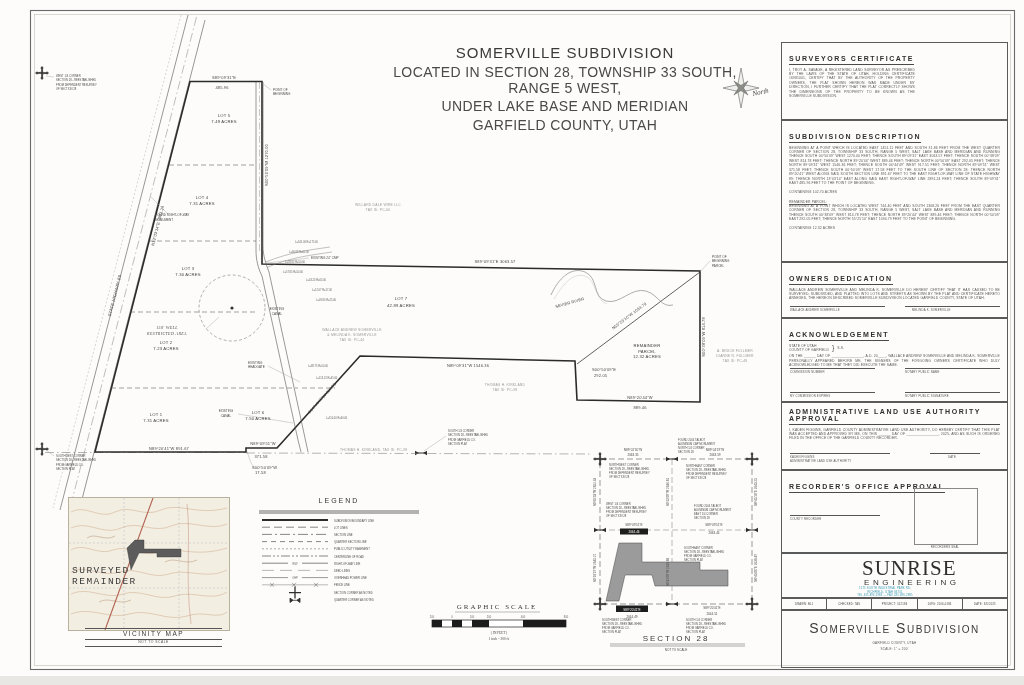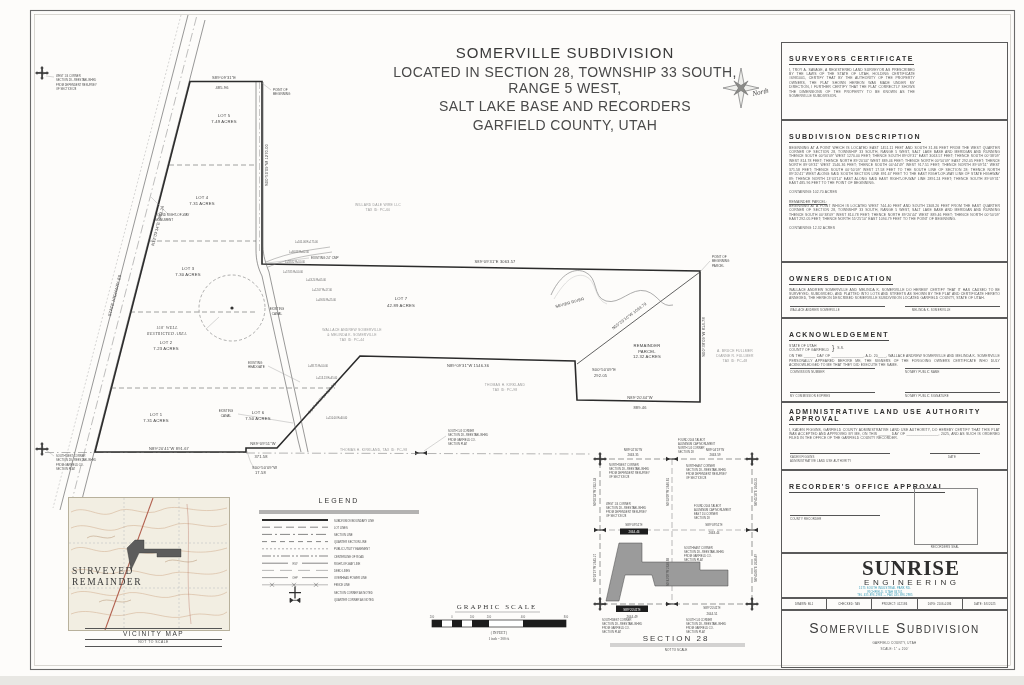--- a/index.html
+++ b/index.html
@@ -16,33 +16,33 @@
   
   .panel{position:absolute;left:781px;width:227px;border:0.8px solid #5a5a5a;background:#fdfcfa;box-sizing:border-box;padding:4px 7px;}
   .panel h3{margin:0 0 3px 0;font-size:7px;font-weight:bold;letter-spacing:1.6px;color:#2f2f2f;
             border-bottom:0.8px solid #4a4a4a;display:inline-block;padding-bottom:1.5px;}
   .panel .body{font-size:3.4px;line-height:1.32;letter-spacing:.12px;color:#585858;text-align:justify;}
   .sigline{position:absolute;border-top:0.6px solid #555;}
   .sublabel{position:absolute;font-size:2.8px;color:#555;letter-spacing:.2px;}
   .contain{font-size:3.4px;color:#585858;margin-top:4px;letter-spacing:.15px;}
   .remtitle{font-size:3.4px;color:#585858;margin-top:6px;text-decoration:underline;letter-spacing:.15px;}
   
-  #firm-name-top{position:absolute;left:862px;top:556px;font-family:"Liberation Serif",serif;font-size:21px;color:#2e2e2e;letter-spacing:1px;font-weight:bold;}
+  #firm-name-top{position:absolute;left:862px;top:556px;font-family:"Liberation Serif",serif;font-size:21px;color:#2e2e2e;letter-spacing:1px;}
   #firm-name-bot{position:absolute;left:864px;top:578px;font-size:8px;letter-spacing:3.6px;color:#333;}
   .addr{position:absolute;left:810px;width:150px;text-align:center;font-size:2.7px;color:#2f97b4;letter-spacing:.2px;}
   #titlerow{position:absolute;left:781px;top:598px;width:227px;height:12px;display:flex;box-sizing:border-box;border:0.8px solid #5a5a5a;}
   #titlerow div{flex:1;border-right:0.6px solid #5a5a5a;font-size:2.7px;color:#444;display:flex;align-items:center;justify-content:center;letter-spacing:.2px;}
   #titlerow div:last-child{border-right:none;}
   #sheet-block{position:absolute;left:781px;top:610px;width:227px;height:58px;border:0.8px solid #5a5a5a;box-sizing:border-box;text-align:center;}
   #sheet-title{font-variant:small-caps;font-size:14px;letter-spacing:1.5px;color:#3a3a3a;margin-top:9px;}
   #sheet-sub{font-size:3px;color:#555;margin-top:5px;letter-spacing:.3px;}
   #sheet-scale{font-size:3px;color:#555;margin-top:1.5px;letter-spacing:.3px;}
   
   #vicinity{position:absolute;left:68px;top:497px;width:160px;height:132px;background:#f2eee2;border:0.5px solid #b8b19c;}
-  #vic-label{position:absolute;left:72px;top:566px;font-family:Liberation Serif, serif;font-size:9.5px;letter-spacing:1.5px;color:#3a3a3a;line-height:1.15;}
+  #vic-label{position:absolute;left:72px;top:566px;font-family:Liberation Mono, monospace;font-size:9.5px;letter-spacing:1.5px;color:#3a3a3a;line-height:1.15;}
   .vic-cap-line{position:absolute;left:85px;width:137px;border-top:0.7px solid #555;}
   #vic-caption{position:absolute;left:85px;top:630px;width:137px;text-align:center;font-size:6.5px;letter-spacing:1.5px;color:#3a3a3a;}
   #vic-nts{position:absolute;left:85px;top:640px;width:137px;text-align:center;font-size:3.4px;letter-spacing:.5px;color:#555;}
   
   #legend{position:absolute;left:258px;top:497px;width:162px;}
   #legend h4{margin:0;text-align:center;font-size:7px;font-weight:normal;letter-spacing:2px;color:#333;}
   
   .t45{font:4.2px "Liberation Sans",sans-serif;fill:#3f3f3f;letter-spacing:.2px;}
   .t4{font:4px "Liberation Sans",sans-serif;fill:#474747;letter-spacing:.15px;}
   .t3{font:3.1px "Liberation Sans",sans-serif;fill:#4d4d4d;}
@@ -359,21 +359,21 @@
         <path d="M847,560 C841,566 842,580 847,586" transform="rotate(60 847 573)"></path>
         <path d="M847,560 C841,566 842,580 847,586" transform="rotate(-60 847 573)"></path>
       </g>
       <circle cx="847" cy="573" r="4" fill="#fdfcfa" opacity="0.25"></circle>
     </g>
   </svg>
 
   <div class="abs ctr" id="main-title">
     <div class="t1">SOMERVILLE SUBDIVISION</div>
     <div class="t2">LOCATED IN SECTION 28, TOWNSHIP 33 SOUTH, RANGE 5 WEST,</div>
-    <div class="t2">SALT LAKE BASE AND RECORDERS</div>
+    <div class="t2">UNDER LAKE BASE AND MERIDIAN</div>
     <div class="t2">GARFIELD COUNTY, UTAH</div>
   </div>
 
   <div class="panel" style="top:42px;height:78px;">
     <h3>SURVEYORS  CERTIFICATE</h3>
     <div class="body" style="width:126px;">I, TROY A. SAVAGE, A REGISTERED LAND SURVEYOR AS PRESCRIBED BY THE LAWS OF THE STATE OF UTAH, HOLDING CERTIFICATE #6981001, CERTIFY THAT BY THE AUTHORITY OF THE PROPERTY OWNERS, THE PLAT SHOWN HEREON WAS MADE UNDER MY DIRECTION, I FURTHER CERTIFY THAT THE PLAT CORRECTLY SHOWS THE DIMENSIONS OF THE PROPERTY TO BE KNOWN AS THE SOMERVILLE SUBDIVISION.</div>
   </div>
 
   <div class="panel" style="top:120px;height:142px;">
     <h3>SUBDIVISION  DESCRIPTION</h3>

